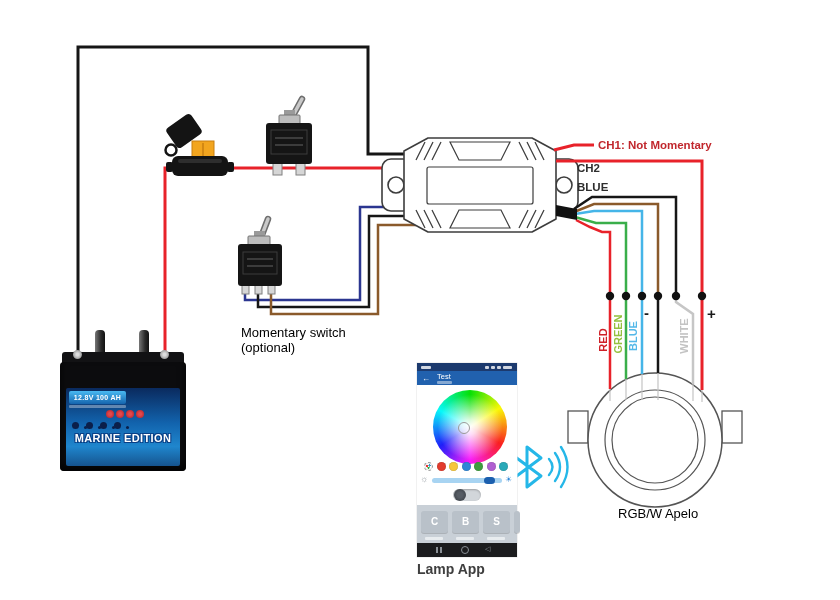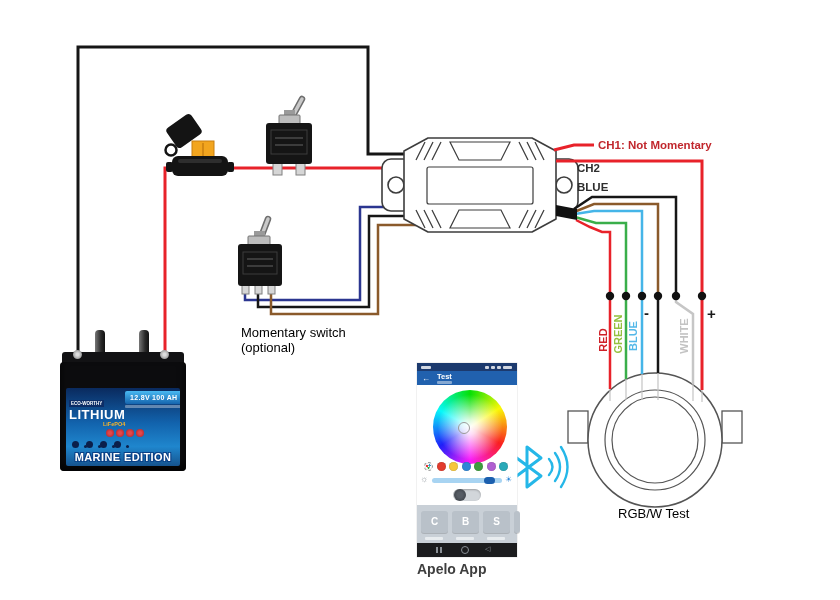--- a/index.html
+++ b/index.html
@@ -39,21 +39,21 @@
   .bat-ic{width:7px;height:7px;border-radius:50%;background:#0b1f4a;box-shadow:10px 2px 0 -2px #0b1f4a;}
   .bat-edition{margin-top:3px;text-align:center;font-size:11px;font-weight:900;color:#fff;letter-spacing:.4px;
                text-shadow:1px 1px 0 #0a3f85,-1px -1px 0 #0a3f85,1px -1px 0 #0a3f85,-1px 1px 0 #0a3f85;}
 
   
   .phone{left:417px;top:363px;width:100px;height:194px;background:#fff;box-shadow:0 0 0 .5px #e3e3e3;}
   .p-status{position:absolute;left:0;top:0;width:100%;height:8px;background:#1c3a6e;}
   .p-chip{position:absolute;background:rgba(255,255,255,.8);border-radius:1px;}
   .p-appbar{position:absolute;left:0;top:8px;width:100%;height:14px;background:#2161ae;color:#fff;}
   .p-back{position:absolute;left:5px;top:3px;font-size:8px;}
-  .p-title{position:absolute;left:20px;top:1px;font-size:7.5px;font-weight:bold;}
+  .p-title{position:absolute;left:20px;top:1px;font-size:7.5px;font-weight:normal;}
   .p-sub{position:absolute;left:20px;top:10px;width:15px;height:3px;background:rgba(255,255,255,.45);border-radius:1px;}
   .p-wheel{position:absolute;left:16px;top:27px;width:74px;height:74px;border-radius:50%;
     background:conic-gradient(hsl(120,95%,45%),hsl(60,95%,50%) 16%,hsl(0,95%,55%) 33%,hsl(300,95%,55%) 50%,hsl(240,95%,55%) 66%,hsl(180,95%,50%) 83%,hsl(120,95%,45%));}
   .p-wheel::after{content:"";position:absolute;inset:0;border-radius:50%;
     background:radial-gradient(circle,#ffffff 0%,rgba(255,255,255,.85) 14%,rgba(255,255,255,0) 62%);}
   .p-sel{position:absolute;left:41px;top:59px;width:10px;height:10px;border:1.5px solid #9a9a9a;border-radius:50%;
          background:rgba(255,255,255,.25);z-index:2;}
   .p-swatches{position:absolute;left:7px;top:99px;display:flex;gap:3.5px;}
   .swatch{width:9px;height:9px;border-radius:50%;box-shadow:inset 0 0 1px rgba(0,0,0,.4);}
   .swatch-custom{border:1px dashed #999;box-sizing:border-box;background:
@@ -214,25 +214,20 @@
 <div class="abs battery">
   <div class="bat-post" style="left:37px;top:2px;"></div>
   <div class="bat-post" style="left:81px;top:2px;"></div>
   <div class="bat-lid"></div>
   <div class="bat-bolt" style="left:15px;"></div>
   <div class="bat-bolt" style="left:102px;"></div>
   <div class="bat-body"></div>
   <div class="bat-label">
     <div class="bat-row1">
       <div>
-        <span class="bat-brand">ECO-WORTHY</span>
-        <div class="bat-title">LITHIUM</div>
-        <div class="bat-chem">LiFePO4</div>
-      </div>
-      <div>
         <div class="bat-rating">12.8V  100 AH</div>
         <div class="bat-rating-sub"></div>
       </div>
     </div>
     <div class="bat-badges">
       <div class="bat-badge"></div>
         <div class="bat-badge"></div>
       <div class="bat-badge"></div>
         <div class="bat-badge"></div>
     </div>
@@ -303,14 +298,14 @@
   <div>(optional)</div>
 </div>
 
 <div class="vlabel" style="left:583px;top:334px;width:40px;color:#cf2027;">RED</div>
 <div class="vlabel" style="left:596px;top:328px;width:44px;color:#94c13e;">GREEN</div>
 <div class="vlabel" style="left:615px;top:330px;width:36px;color:#54b8e8;">BLUE</div>
 <div class="sign" style="left:644px;top:304px;">-</div>
 <div class="vlabel" style="left:662px;top:330px;width:44px;color:#c3c3c3;">WHITE</div>
 <div class="sign" style="left:707px;top:305px;">+</div>
 
-<div class="cap" style="left:618px;top:506px;">RGB/W Test</div>
-<div class="cap" style="left:417px;top:561px;font-size:14px;font-weight:600;color:#3f3f3f;">Apelo App</div>
+<div class="cap" style="left:618px;top:506px;">RGB/W Apelo</div>
+<div class="cap" style="left:417px;top:561px;font-size:14px;font-weight:600;color:#3f3f3f;">Lamp App</div>
 
 </body></html>

